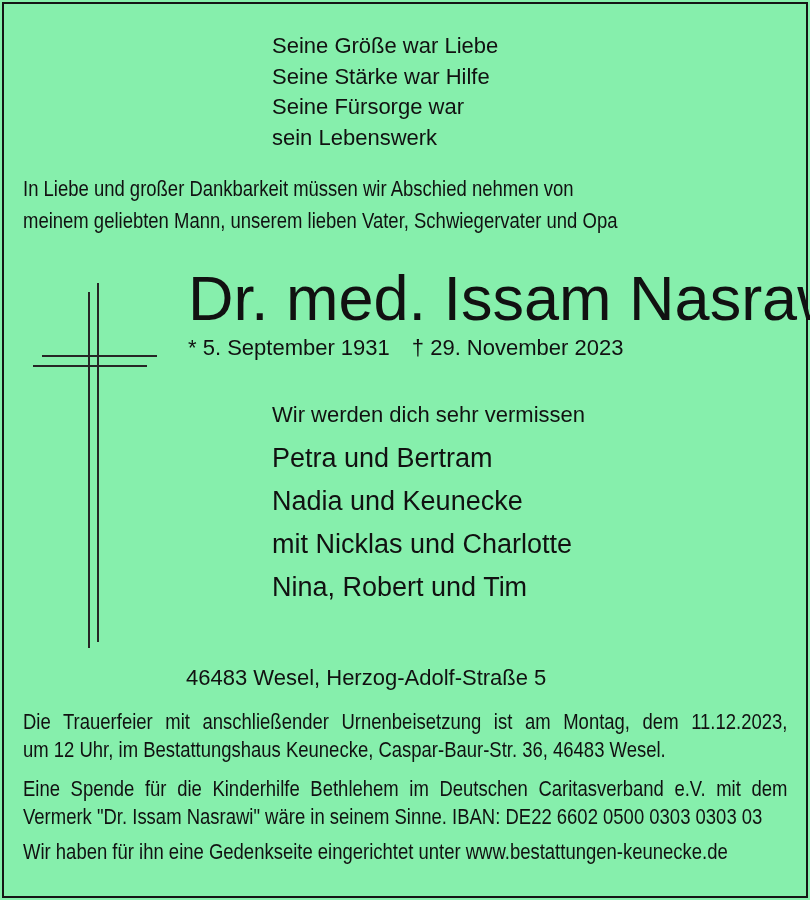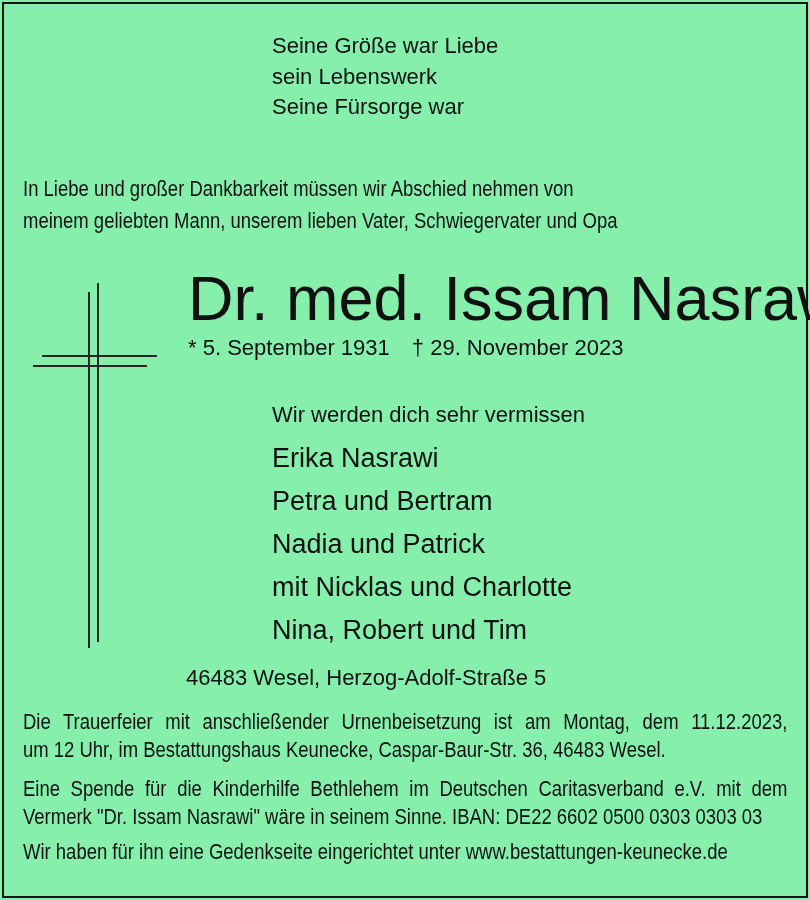--- a/index.html
+++ b/index.html
@@ -75,22 +75,23 @@
 </style>
 </head>
 <body>
 
 <div class="page">
 
   <div class="frame"></div>
 
   <div class="abs verse">
     <span class="line">Seine Größe war Liebe</span>
+    <span class="line">Seine Stärke war Hilfe</span>
+    <span class="line">Seine Fürsorge war</span>
     <span class="line">sein Lebenswerk</span>
-    <span class="line">Seine Fürsorge war</span>
   </div>
 
   <div class="abs intro">
     <span class="line">In Liebe und großer Dankbarkeit müssen wir Abschied nehmen von</span>
     <span class="line">meinem geliebten Mann, unserem lieben Vater, Schwiegervater und Opa</span>
   </div>
 
   <div class="cross-wrap">
     <svg width="135" height="375" viewBox="0 0 135 375" xmlns="http://www.w3.org/2000/svg">
       <line x1="61" y1="14" x2="61" y2="370" stroke="#262626" stroke-width="2"></line>
@@ -102,23 +103,22 @@
 
   <div class="abs deceased-name">Dr. med. Issam Nasrawi</div>
 
   <div class="abs dates">
     <span class="birth">* 5. September 1931</span><span class="death">† 29. November 2023</span>
   </div>
 
   <div class="abs farewell">Wir werden dich sehr vermissen</div>
 
   <div class="abs mourners">
-    <span class="line">Erika Nasrawi</span>
     <span class="line">Petra und Bertram</span>
-    <span class="line">Nadia und Patrick</span>
+    <span class="line">Nadia und Keunecke</span>
     <span class="line">mit Nicklas und Charlotte</span>
     <span class="line">Nina, Robert und Tim</span>
   </div>
 
   <div class="abs address">46483 Wesel, Herzog-Adolf-Straße 5</div>
 
   <div class="para funeral">
     <span class="line jline">Die Trauerfeier mit anschließender Urnenbeisetzung ist am Montag, dem 11.12.2023,</span>
     <span class="line lline">um 12 Uhr, im Bestattungshaus Keunecke, Caspar-Baur-Str. 36, 46483 Wesel.</span>
   </div>

